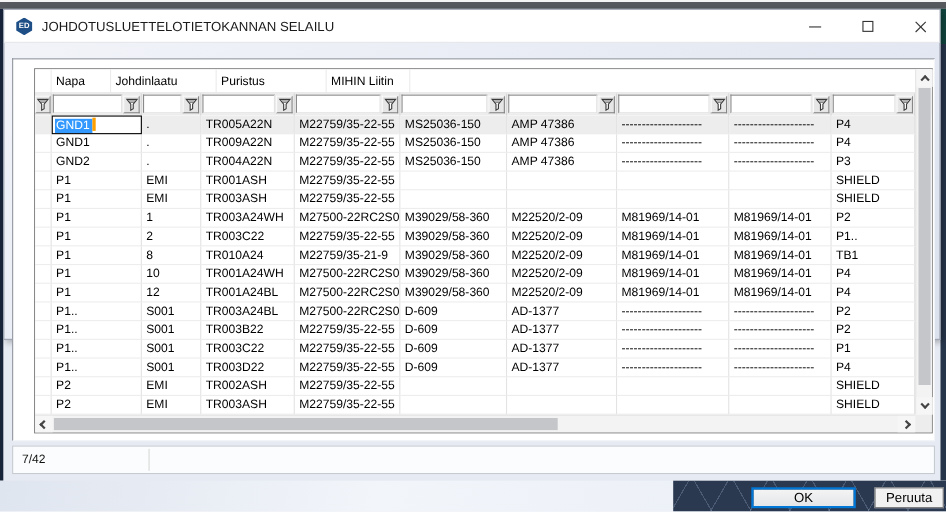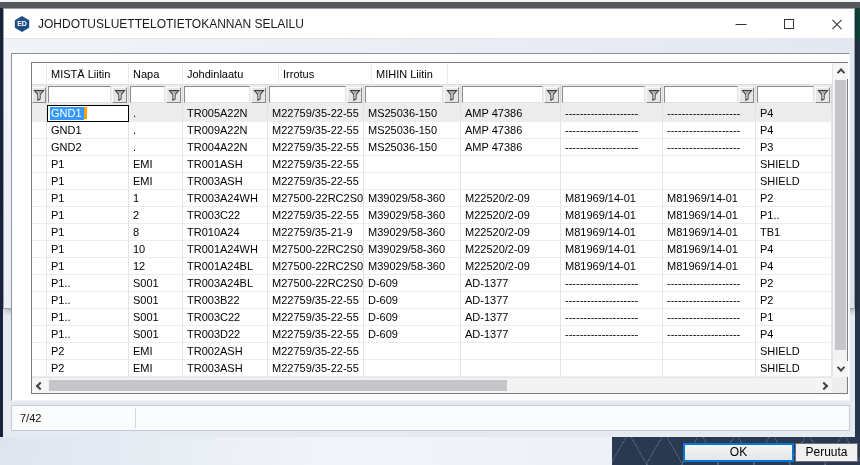--- a/index.html
+++ b/index.html
@@ -93,21 +93,21 @@
   .chev.left { transform:rotate(225deg); }
   .chev.right { transform:rotate(45deg); }
 
   
   .statusbar { position:absolute; left:7px; top:396px; width:839px; height:26px;
                background:#fbfcfd; border:1px solid #c6cad1; font-size:11px; }
   .status-text { position:absolute; left:8px; top:0; height:24px; line-height:24px; color:#111; }
   .status-sep { position:absolute; left:123px; top:2px; width:1px; height:20px; background:#d8d8d8; }
 
   
-  .okbtn { position:absolute; left:683px; top:443px; width:111px; height:19px;
+  .okbtn { position:absolute; left:683px; top:443px; width:95px; height:19px;
            border:2px solid #0078d7; background:linear-gradient(#f4f4f4,#e4e6e8);
            font-size:12px; text-align:center; line-height:14px; color:#000; }
   .cancelbtn { position:absolute; left:795px; top:443px; width:63px; height:19px;
            border:1px solid #6e7073; background:#f1f1f1;
            font-size:12px; text-align:center; line-height:16px; color:#000; }
 </style>
 </head>
 <body>
 
 <div class="bd-top"></div>
@@ -131,24 +131,23 @@
       <span class="glyph-close-b"></span>
     </div>
   </div>
 
   <div class="groupbox"></div>
 
   <div class="grid" id="grid">
 
     <div class="hrow">
         <div class="hcell" style="width: 15px;"></div>
-        <div class="hcell" style="width: 82px;">MISTÄ Liitin</div>
         <div class="hcell" style="width: 54px;">Napa</div>
         <div class="hcell" style="width: 96px;">Johdinlaatu</div>
-        <div class="hcell" style="width: 93px;">Irrotus</div>
+        <div class="hcell" style="width: 100px;">Puristus</div>
         <div class="hcell" style="width: 76px;">MIHIN Liitin</div>
       </div>
       <div class="frow">
         <div class="fcell sel" style="width: 15px;">
           <div class="fbtn">
             <svg width="12" height="12" viewBox="0 0 13 13">
               <path d="M1.5 1.5 h10 l-3.8 4.6 v4.6 l-2.4 1.4 v-6 z" fill="#fff" stroke="#3a3a3a" stroke-width="1.1"></path>
               <path d="M3.5 3 h6 M4.6 4.4 h3.8" stroke="#3a3a3a" stroke-width="0.7"></path>
             </svg>
           </div>

